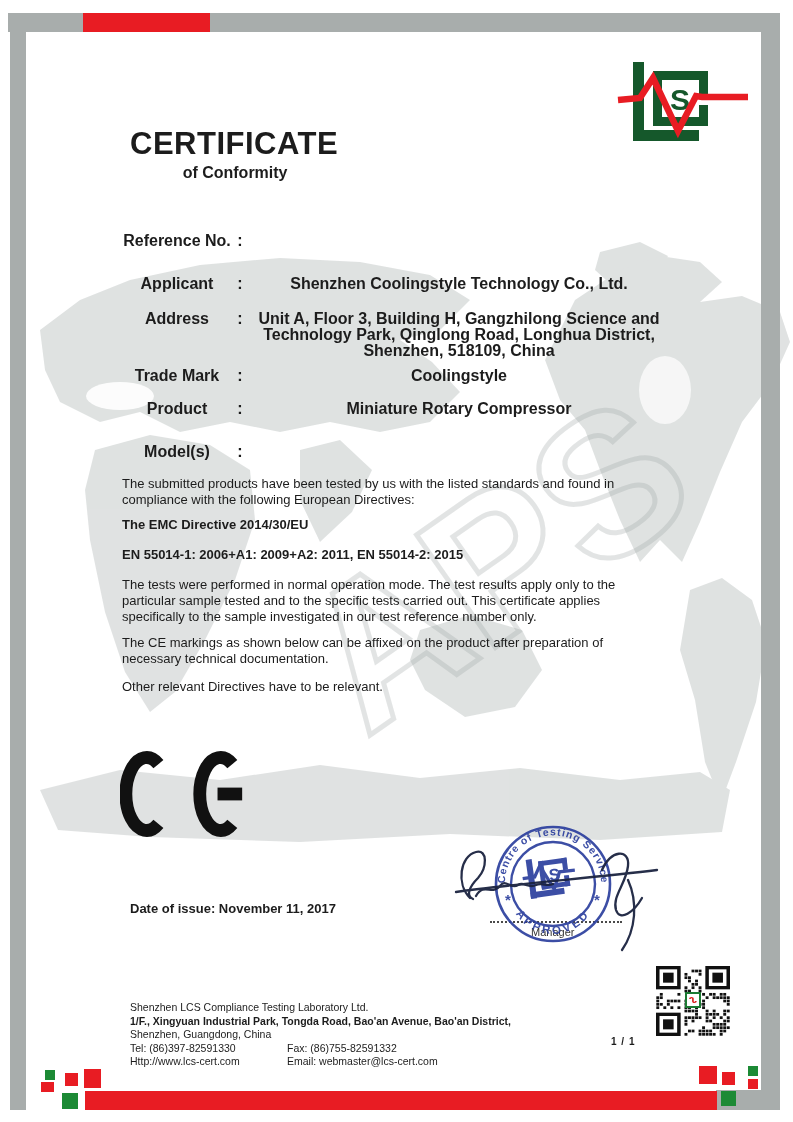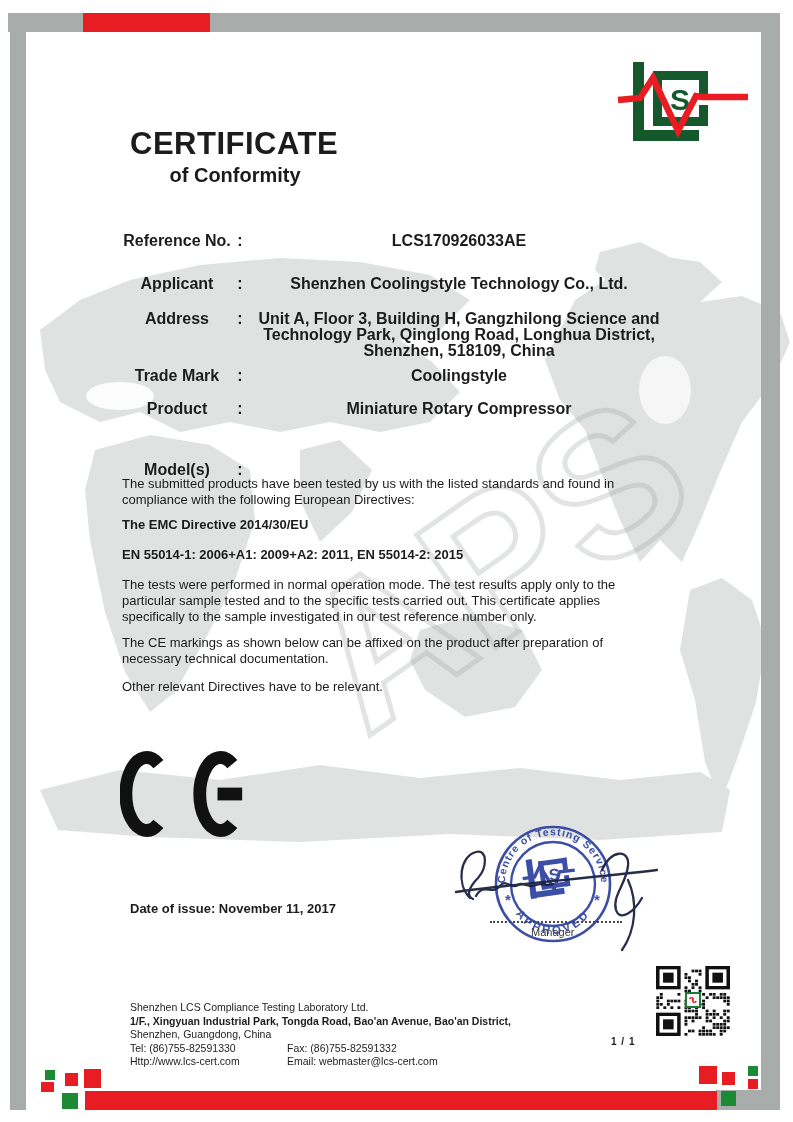--- a/index.html
+++ b/index.html
@@ -9,21 +9,21 @@
   .frame{position:absolute;background:#a8adac;z-index:6;}
   .bar-red{position:absolute;background:#e81c23;z-index:7;}
   .sq{position:absolute;z-index:7;}
   
   .map{position:absolute;left:0;top:0;z-index:0;}
   .wm{position:absolute;left:0;top:0;z-index:0;}
   
   .logo{position:absolute;left:616px;top:58px;z-index:2;}
   .title{position:absolute;left:130px;top:126px;z-index:2;text-align:center;}
   .title h1{margin:0;font-size:31px;letter-spacing:.5px;font-weight:bold;}
-  .title h2{margin:2px 0 0 2px;font-size:20px;font-weight:bold;}
+  .title h2{margin:2px 0 0 2px;font-size:16px;font-weight:bold;}
   
   .row{position:absolute;left:121px;width:560px;display:flex;font-size:16px;line-height:16px;z-index:2;text-align:center;}
   .row .lbl{width:112px;font-weight:bold;flex:none;}
   .row .col{width:14px;flex:none;font-weight:bold;}
   .row .val{width:424px;font-weight:bold;}
   
   .para{position:absolute;left:122px;width:505px;font-size:13px;line-height:16px;z-index:2;}
   .para.b{font-weight:bold;}
   
   .ce{position:absolute;left:120px;top:750px;z-index:2;}
@@ -83,21 +83,20 @@
   </svg>
 
   <div class="title">
     <h1>CERTIFICATE</h1>
     <h2>of Conformity</h2>
   </div>
 
   <div class="row" style="top:233px">
     <span class="lbl">Reference No.</span>
     <span class="col">:</span>
-    <span class="val">LCS170926033AE</span>
   </div>
   <div class="row" style="top:276px">
     <span class="lbl">Applicant</span>
     <span class="col">:</span>
     <span class="val">Shenzhen Coolingstyle Technology Co., Ltd.</span>
   </div>
   <div class="row" style="top:311px">
     <span class="lbl">Address</span>
     <span class="col">:</span>
     <span class="val">Unit A, Floor 3, Building H, Gangzhilong Science and Technology Park, Qinglong Road, Longhua District, Shenzhen, 518109, China</span>
@@ -105,21 +104,21 @@
   <div class="row" style="top:368px">
     <span class="lbl">Trade Mark</span>
     <span class="col">:</span>
     <span class="val">Coolingstyle</span>
   </div>
   <div class="row" style="top:401px">
     <span class="lbl">Product</span>
     <span class="col">:</span>
     <span class="val">Miniature Rotary Compressor</span>
   </div>
-  <div class="row" style="top:462px">
+  <div class="row" style="top:444px">
     <span class="lbl">Model(s)</span>
     <span class="col">:</span>
   </div>
 
   <div class="para" style="top:476px">The submitted products have been tested by us with the listed standards and found in compliance with the following European Directives:</div>
   <div class="para b" style="top:517px">The EMC Directive 2014/30/EU</div>
   <div class="para b" style="top:547px">EN 55014-1: 2006+A1: 2009+A2: 2011, EN 55014-2: 2015</div>
   <div class="para" style="top:577px">The tests were performed in normal operation mode. The test results apply only to the particular sample tested and to the specific tests carried out. This certificate applies specifically to the sample investigated in our test reference number only.</div>
   <div class="para" style="top:635px">The CE markings as shown below can be affixed on the product after preparation of necessary technical documentation.</div>
   <div class="para" style="top:679px">Other relevant Directives have to be relevant.</div>
@@ -173,21 +172,21 @@
       <path d="M150,30 C158,10 178,8 176,26 C174,44 160,56 164,70 C168,82 182,72 190,58"></path>
       <path d="M176,40 C186,62 184,90 170,110"></path>
     </g>
   </svg>
 
   <div class="footer">
     <div>Shenzhen LCS Compliance Testing Laboratory Ltd.</div>
     <div class="b">1/F., Xingyuan Industrial Park, Tongda Road, Bao'an Avenue, Bao'an District,</div>
     <div>Shenzhen, Guangdong, China</div>
     <div class="fcols">
-      <span class="c1">Tel: (86)755-82591330</span>
+      <span class="c1">Tel: (86)397-82591330</span>
       <span>Fax: (86)755-82591332</span>
     </div>
     <div class="fcols">
       <span class="c1">Http://www.lcs-cert.com</span>
       <span>Email: webmaster@lcs-cert.com</span>
     </div>
   </div>
 
   <div class="qr" style="position:absolute;width:74px;height:70px;">
     <svg id="qr-svg" width="74" height="70" viewBox="0 0 74 70">

